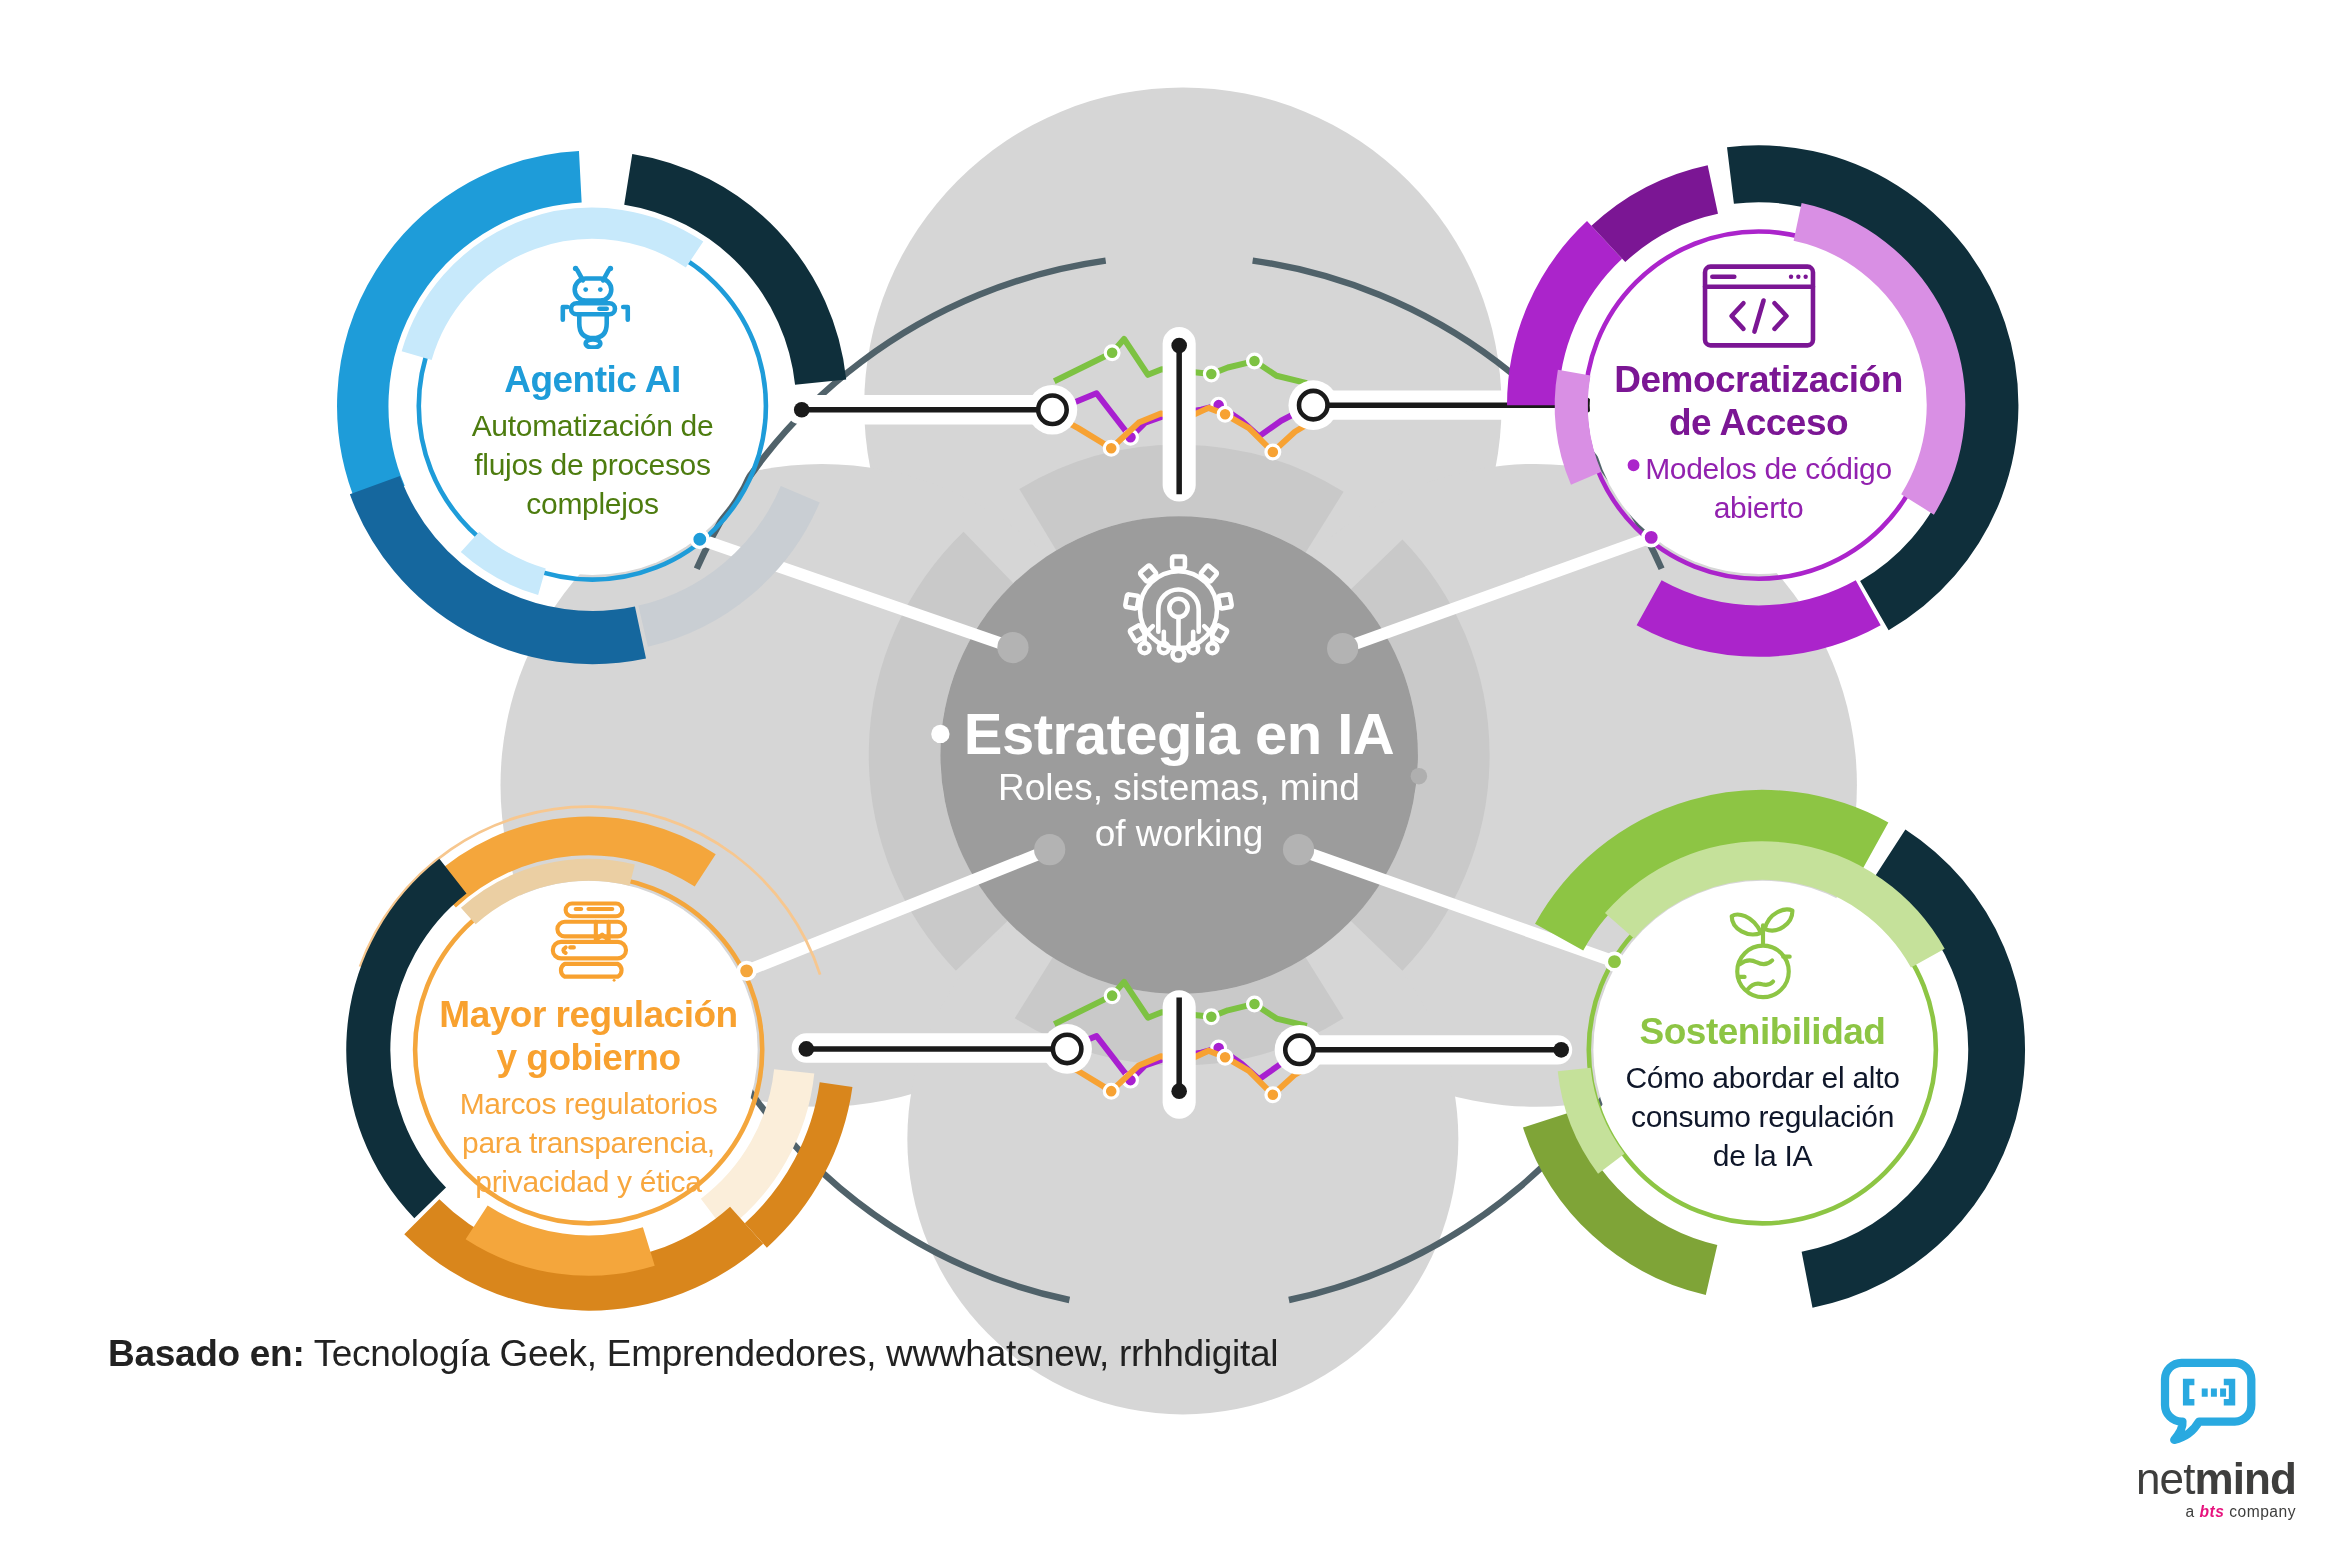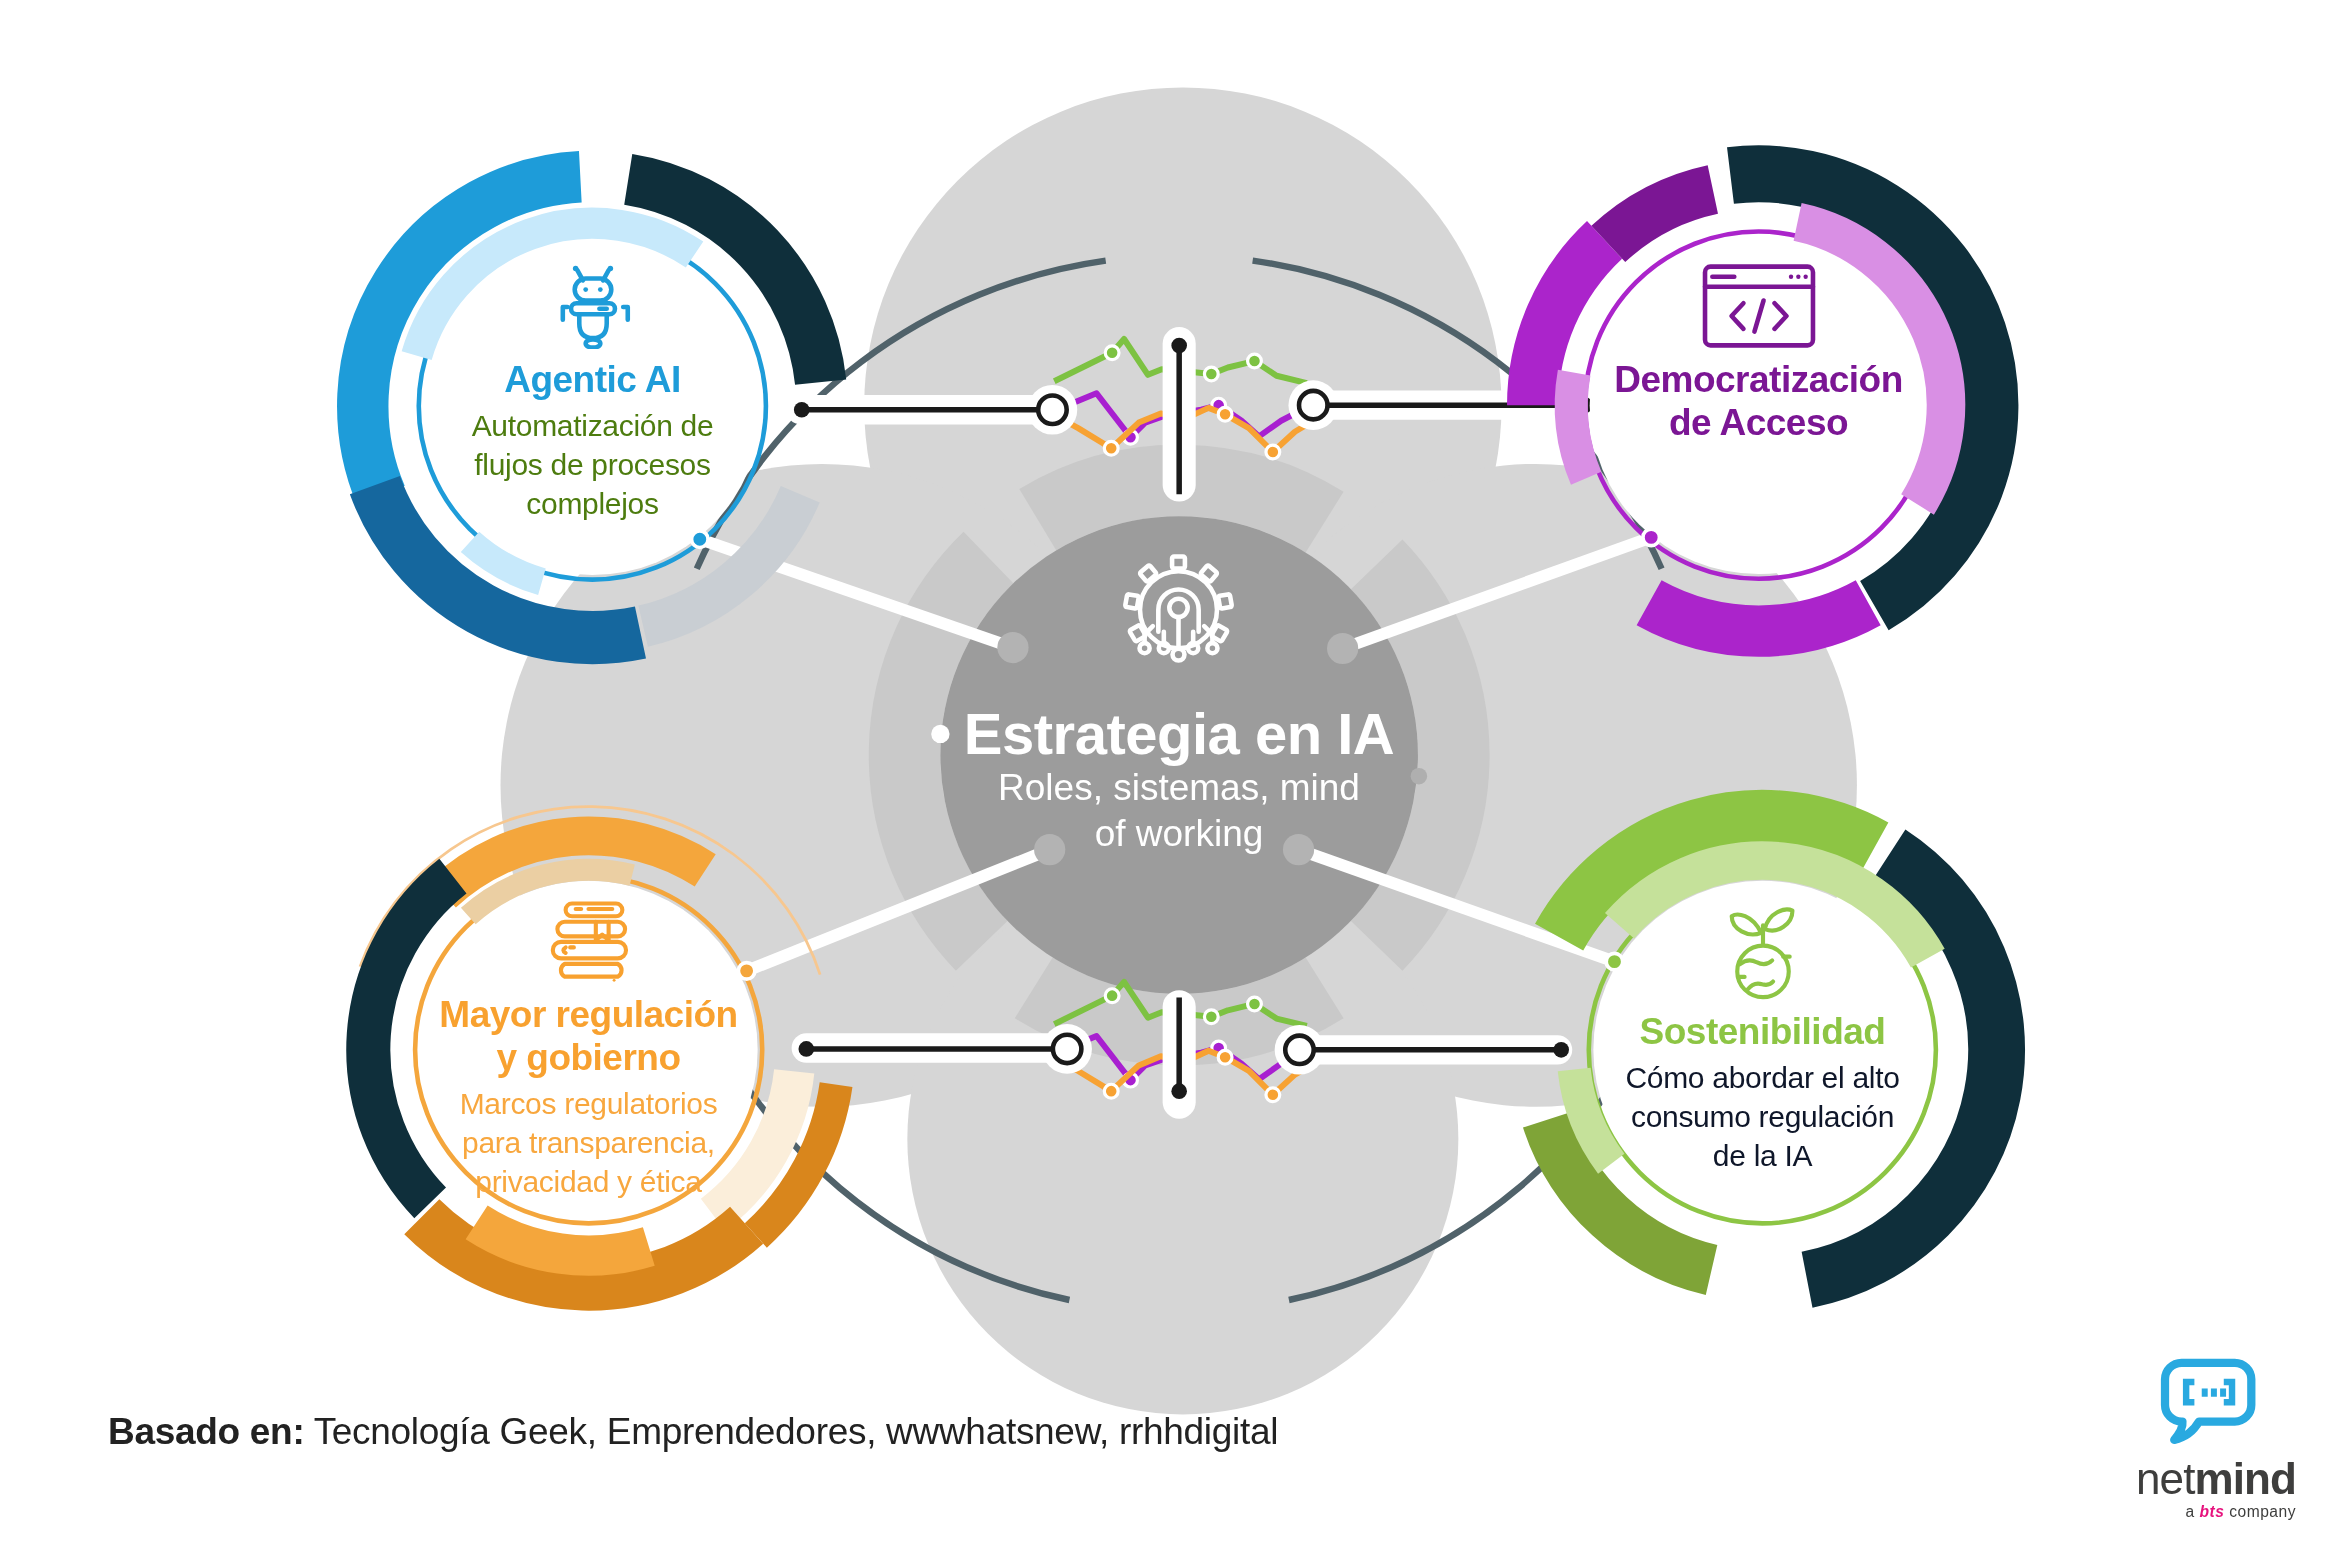--- a/index.html
+++ b/index.html
@@ -10,21 +10,21 @@
          text-align:center;}
   .topic .t-icon{margin-bottom:9.2px;}
   .topic .t-title{font-weight:700;font-size:37px;line-height:43px;letter-spacing:-0.5px;}
   .topic .t-desc{font-size:30px;line-height:39px;margin-top:4.6px;letter-spacing:-0.3px;}
   .line{display:block;white-space:nowrap;}
   .bullet{display:inline-block;font-size:27.5px;vertical-align:5.5px;margin-right:3.7px;line-height:0;}
   #center-block{position:absolute;left:940px;top:709px;width:478px;text-align:center;color:#fff;}
   #center-block .c-title{font-weight:700;font-size:58px;line-height:50px;letter-spacing:-0.5px;}
   #center-block .c-sub{font-size:37px;line-height:46px;margin-top:5.5px;}
   #center-icon{position:absolute;left:1107px;top:551px;}
-  #footer{position:absolute;left:108px;top:1411px;font-size:37px;color:#222;letter-spacing:-0.3px;}
+  #footer{position:absolute;left:108px;top:1333px;font-size:37px;color:#222;letter-spacing:-0.3px;}
   #footer .f-label{font-weight:700;margin-right:9.2px;}
   #logo{position:absolute;left:2112px;top:1357px;width:193px;}
   #logo .bubble{display:block;margin-left:42px;}
   #logo .name{font-size:44px;letter-spacing:-0.9px;width:184px;text-align:right;line-height:37px;margin-top:7.3px;}
   #logo .name .bold{font-weight:700;}
   #logo .tagline{font-size:15.6px;width:184px;text-align:right;margin-top:5.5px;letter-spacing:0.5px;}
   svg{display:block;}
 </style>
 </head>
 <body>
@@ -213,20 +213,24 @@
       <circle cx="106" cy="15" r="2.4" fill="currentColor" stroke="none"></circle>
       <circle cx="114" cy="15" r="2.4" fill="currentColor" stroke="none"></circle>
       <path d="M46 44 L33 58 L46 72"></path>
       <path d="M80 44 L93 58 L80 72"></path>
       <path d="M68 41 L58 75"></path>
     </svg>
     <div class="t-title" style="color: rgb(123, 22, 148);">
       <span class="line">Democratización</span>
       <span class="line">de Acceso</span>
     </div>
+    <div class="t-desc" style="color: rgb(146, 33, 175);">
+      <span class="line"><span class="bullet" style="color: rgb(171, 36, 203);">●</span><span>Modelos de código</span></span>
+      <span class="line">abierto</span>
+    </div>
   </div>
 
   <div class="topic" style="left:414px;top:898px;">
     <svg class="t-icon" width="103" height="86" viewBox="0 0 112 94" fill="none" stroke="currentColor" stroke-width="4.5" stroke-linecap="round" stroke-linejoin="round" style="color: rgb(248, 161, 47);">
       <path d="M38 6 h48 a7 7 0 0 1 0 14 H38 a7 7 0 0 1 0-14 z"></path>
       <path d="M42 12 h6 m8 0 h26"></path>
       <path d="M30 26 h58 a8 8 0 0 1 0 16 H30 a8 8 0 0 1 0-16 z"></path>
       <path d="M64 26 v20 l7-6 l7 6 V26"></path>
       <path d="M26 48 h62 a9 9 0 0 1 0 18 H26 a9 9 0 0 1 0-18 z"></path>
       <path d="M31 54 q-5 3 0 6 m5-6 h4"></path>

